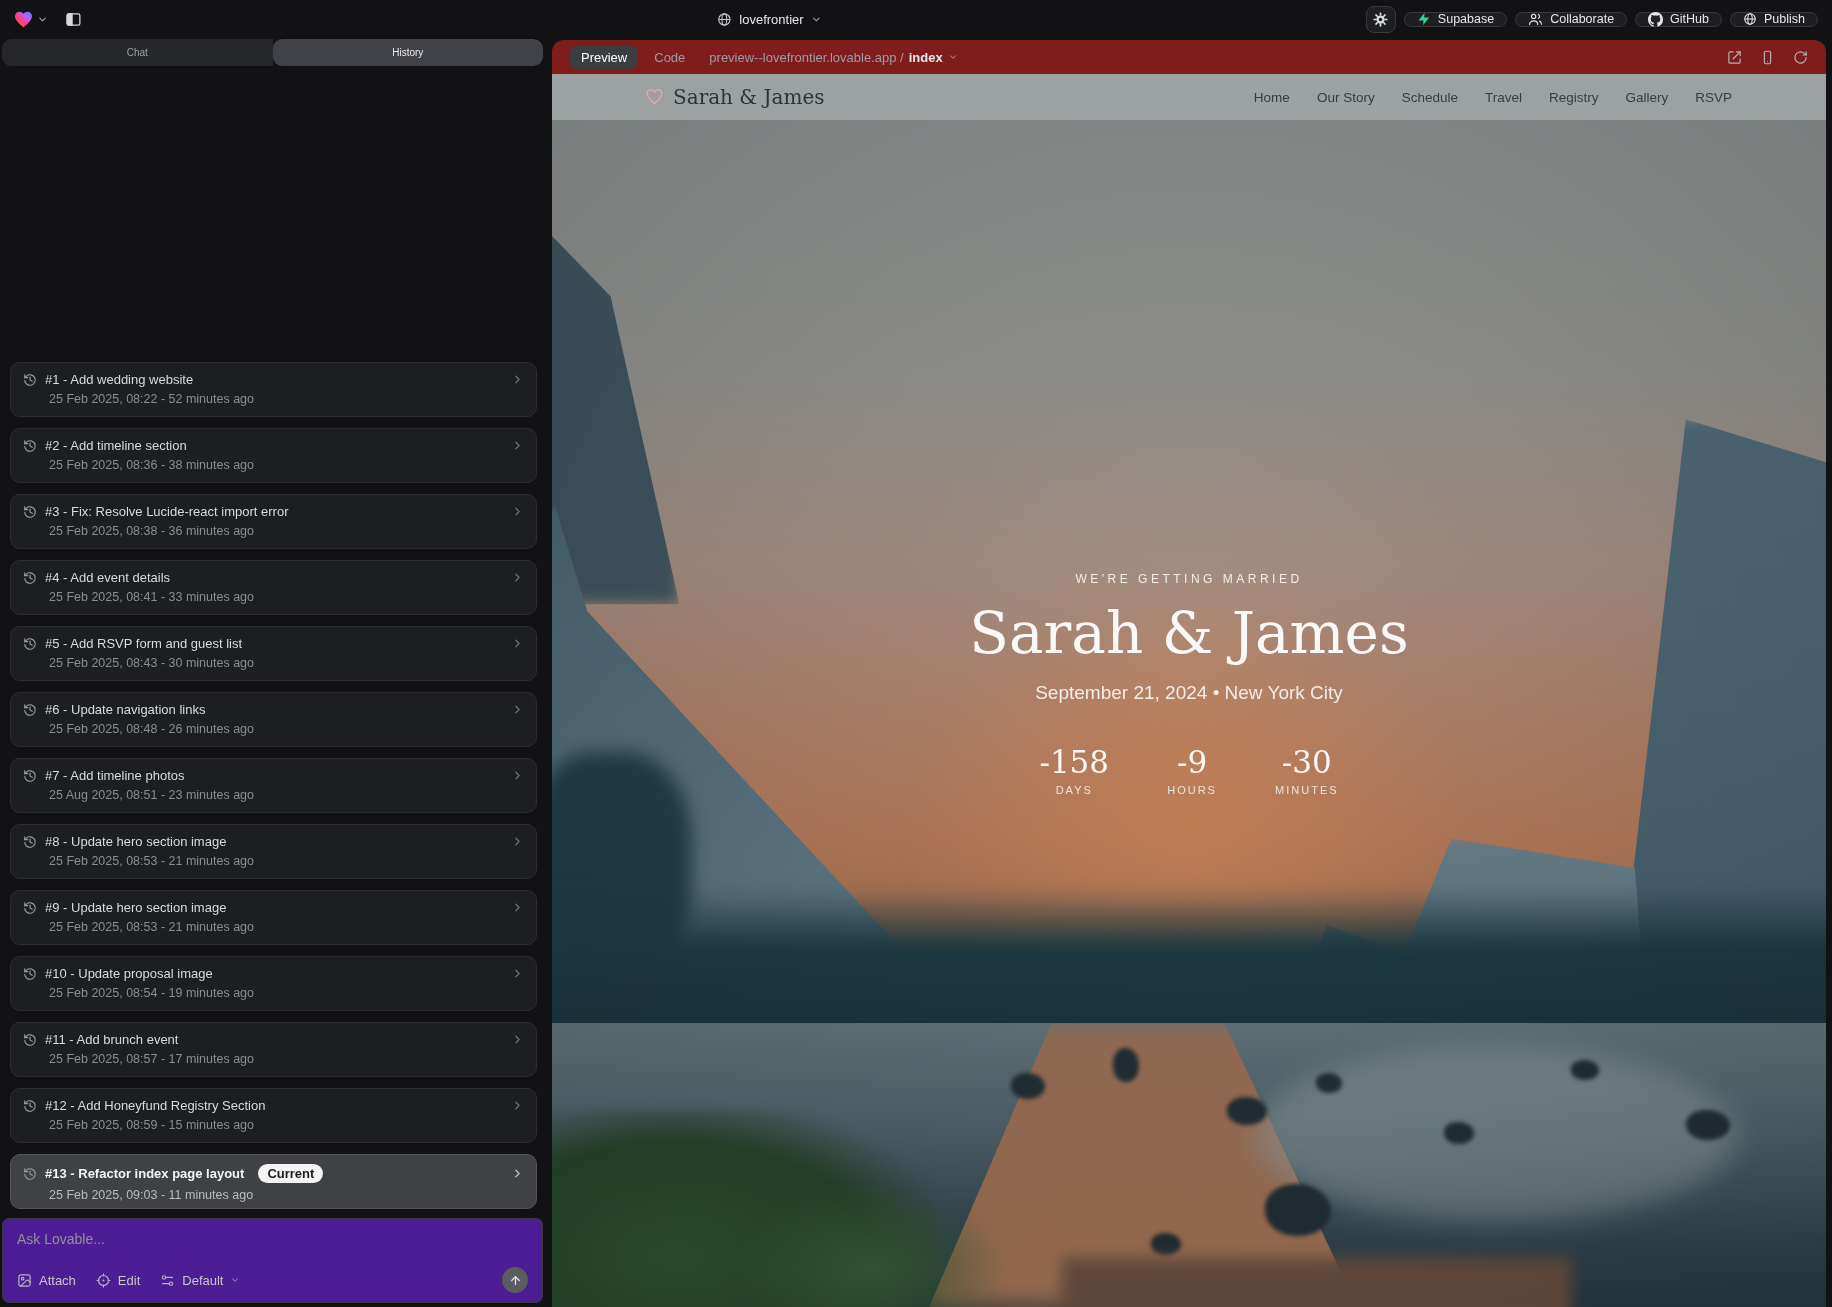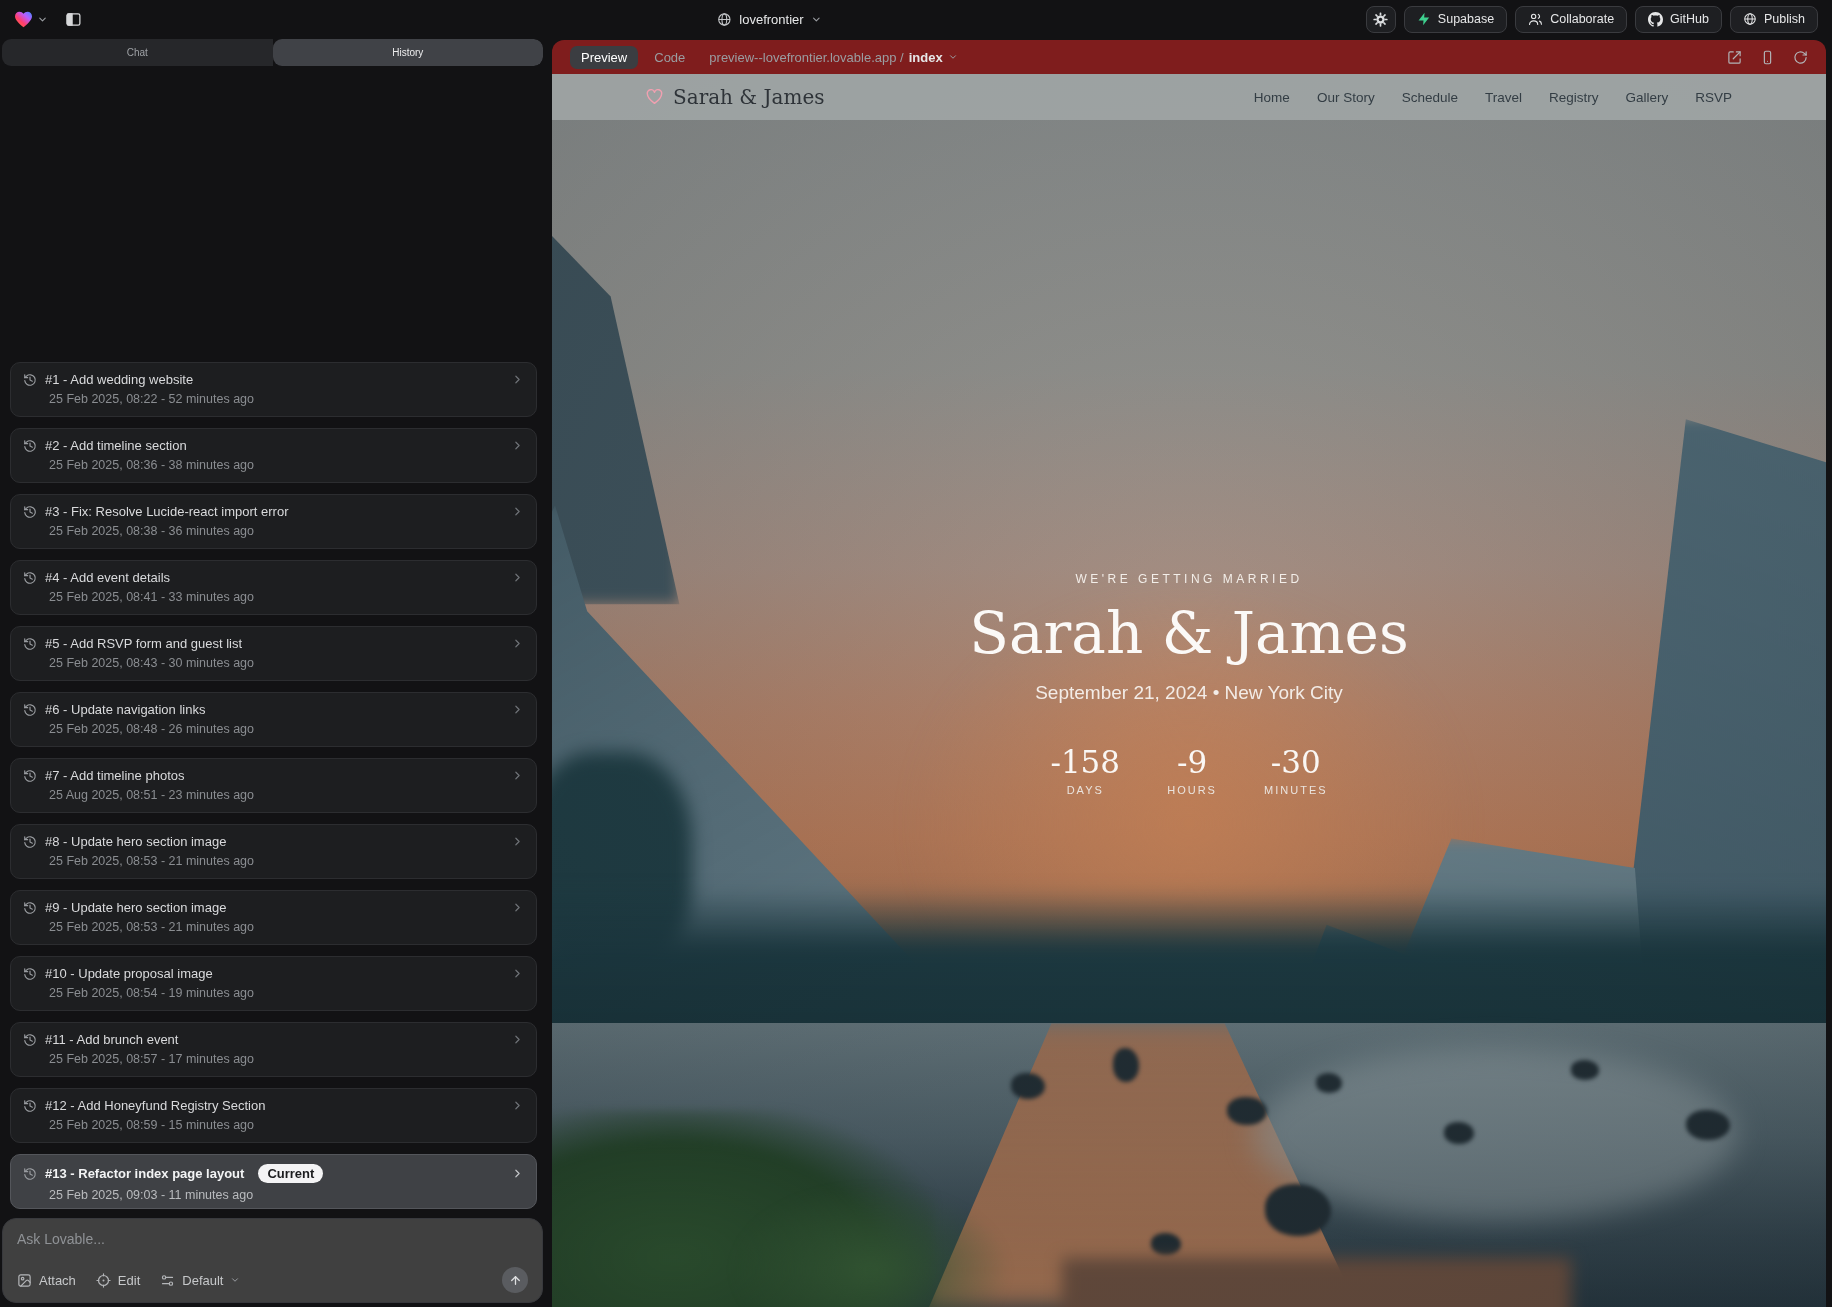--- a/index.html
+++ b/index.html
@@ -10,21 +10,21 @@
   
   .topbar{flex:0 0 38px;display:flex;align-items:center;padding:0 14px;position:relative;}
   .logo-group{display:flex;align-items:center;gap:4px;cursor:pointer;}
   .chev{color:#9a9da2;display:flex;}
   .icon-btn{display:flex;align-items:center;justify-content:center;width:30px;height:27px;
             border:1px solid #3a3b3f;border-radius:8px;background:#1e1f22;color:#d7d8da;margin-left:10px;cursor:pointer;}
   .project-group{position:absolute;left:42%;top:0;height:38px;transform:translateX(-50%);
             display:flex;align-items:center;gap:7px;color:#e7e8e9;font-size:13px;cursor:pointer;}
   .project-group .glyph{color:#c3c5c8;display:flex;}
   .topbar-right{margin-left:auto;display:flex;align-items:center;gap:8px;}
-  .pill-btn{display:flex;align-items:center;gap:7px;height:27px;padding:0 12px;border:1px solid #3a3b3f;
+  .pill-btn{display:flex;align-items:center;gap:7px;height:15px;padding:0 12px;border:1px solid #3a3b3f;
             border-radius:8px;background:#1e1f22;color:#e6e7e8;font-size:12.5px;cursor:pointer;white-space:nowrap;}
   .pill-btn svg,.icon-btn svg{flex:0 0 auto;}
 
   
   .content{flex:1;display:flex;min-height:0;padding:0 6px 0 0;gap:7px;}
 
   
   .sidebar{flex:0 0 545px;display:flex;flex-direction:column;min-height:0;}
   .tabs{display:flex;margin:1px 2px 0 2px;border-radius:9px;overflow:hidden;flex:0 0 27px;}
   .tab{flex:1;display:flex;align-items:center;justify-content:center;font-size:10px;cursor:pointer;}
@@ -41,21 +41,21 @@
   .hist-chev{margin-left:auto;color:#6f7377;display:flex;}
   .hist-time{font-size:12.5px;color:#8a8d91;margin:5px 0 0 26px;}
   .hist-card.current{background:#3f4145;border-color:#54565b;}
   .hist-card.current .hist-title{color:#f3f4f5;font-weight:bold;}
   .hist-card.current .hist-time{color:#b9bbbe;}
   .hist-card.current .hist-chev{color:#c2c4c7;}
   .badge{background:#f4f4f5;color:#1b1c1e;font-size:13px;font-weight:bold;border-radius:999px;
          padding:3px 9px;margin-left:6px;line-height:1;}
 
   
-  .composer{flex:0 0 62px;margin:0 2px 4px 2px;border:1px solid #38393d;background:#404040;border-radius:14px;
+  .composer{flex:0 0 62px;margin:0 2px 4px 2px;border:1px solid #38393d;background:#4c1d95;border-radius:7px;
             padding:12px 14px 9px 14px;display:flex;flex-direction:column;box-sizing:content-box;}
   .composer-placeholder{font-size:14px;color:#8f9296;}
   .composer-row{margin-top:auto;display:flex;align-items:center;gap:20px;color:#c6c8ca;font-size:13px;}
   .composer-action{display:flex;align-items:center;gap:7px;cursor:pointer;}
   .composer-action .glyph{display:flex;color:#b4b6b9;}
   .send-btn{margin-left:auto;width:26px;height:26px;border-radius:50%;background:#5a5c60;display:flex;
             align-items:center;justify-content:center;color:#dfe0e2;cursor:pointer;}
 
   
   .preview{flex:1;margin-top:2px;background:#7f1d1d;border-radius:12px 12px 0 0;overflow:hidden;
@@ -108,21 +108,21 @@
   .site-header{position:absolute;left:0;top:0;right:0;height:46px;background:rgba(158,164,164,.94);
         display:flex;align-items:center;padding:0 94px;z-index:5;box-sizing:border-box;}
   .brand{display:flex;align-items:center;gap:10px;font-family:"DejaVu Serif",serif;font-size:20px;color:#2e3338;cursor:pointer;}
   .site-nav{margin-left:auto;display:flex;gap:27px;}
   .site-nav a{font-size:13.5px;color:#333d44;text-decoration:none;cursor:pointer;}
 
   .hero{position:absolute;left:0;right:0;top:498px;text-align:center;z-index:4;color:#fff;}
   .eyebrow{font-size:12px;letter-spacing:3.5px;color:#f3eee9;font-weight:500;}
   .hero-title{font-family:"DejaVu Serif",serif;font-size:58px;font-weight:500;color:#fbf9f7;margin-top:16px;line-height:1.1;}
   .hero-sub{font-size:19px;color:#f3ece7;margin-top:16px;}
-  .countdown{margin-top:40px;display:flex;justify-content:center;gap:44px;}
+  .countdown{margin-top:40px;display:flex;justify-content:center;gap:55px;}
   .cd-col{min-width:56px;}
   .cd-val{font-family:"DejaVu Serif",serif;font-size:31px;color:#faf7f4;}
   .cd-label{font-size:11px;letter-spacing:2px;color:#eae4de;margin-top:4px;}
 </style>
 </head>
 <body>
 
 <div class="app">
 
   <header class="topbar">

